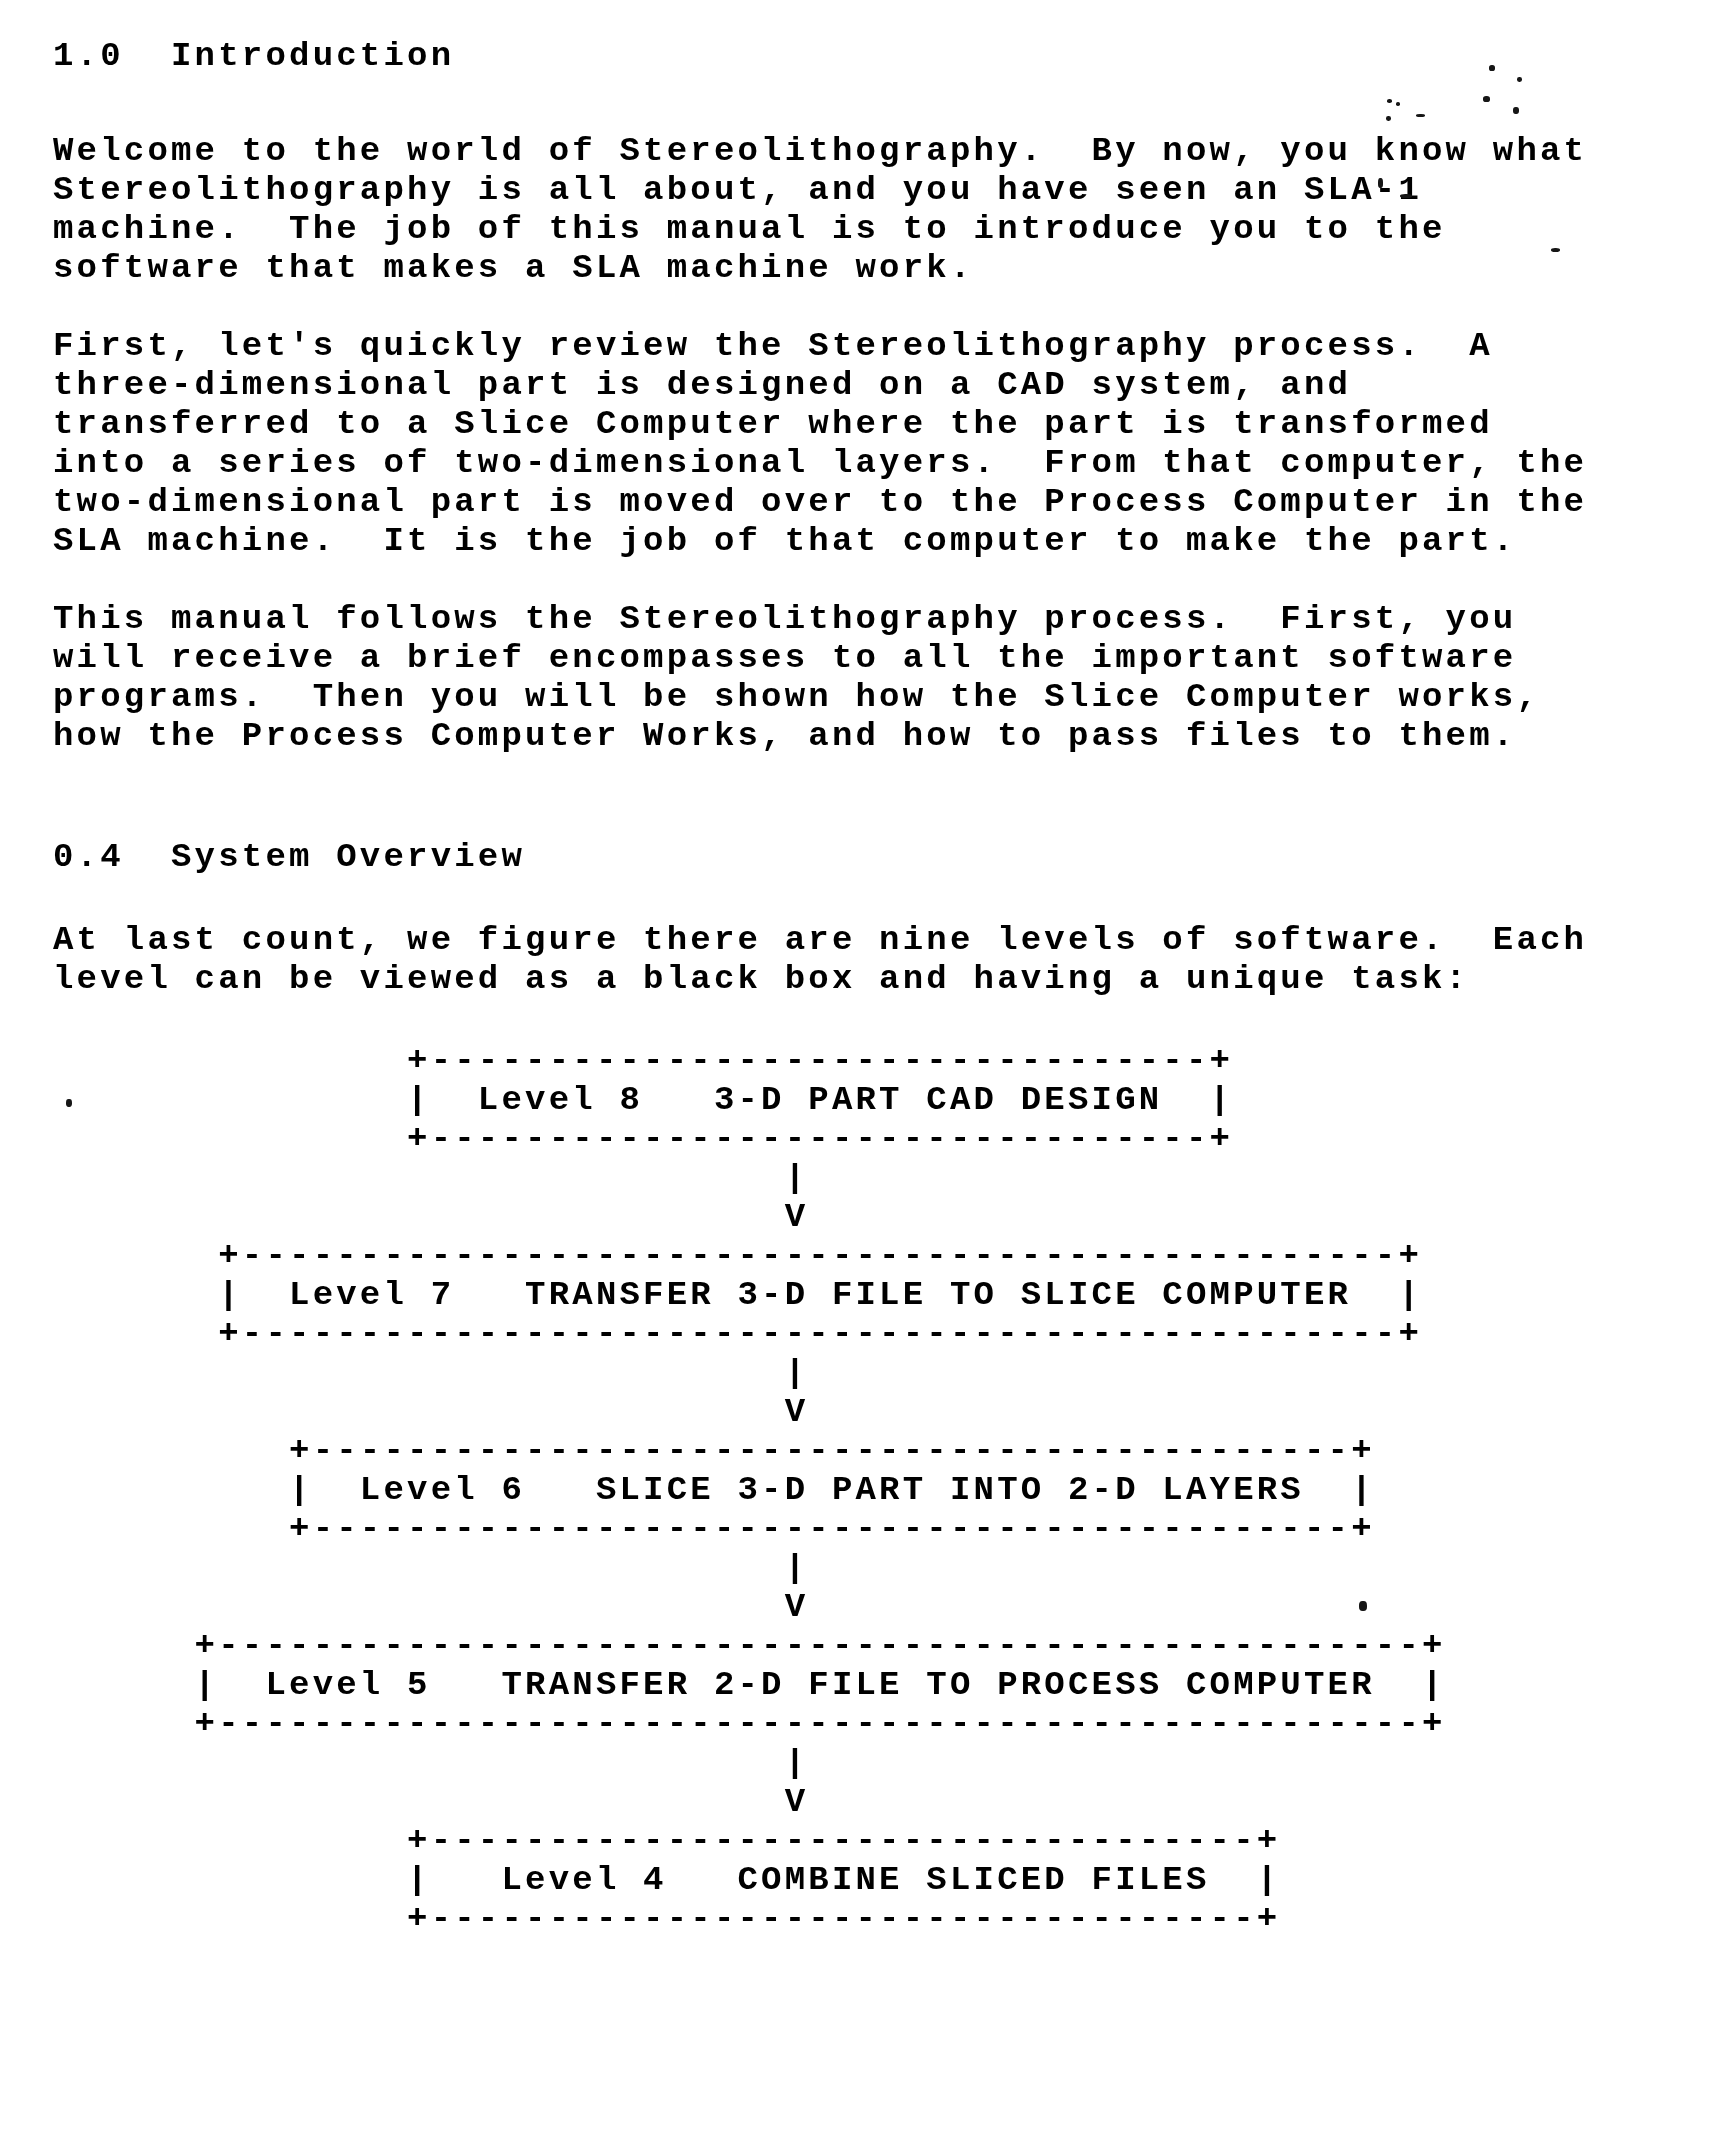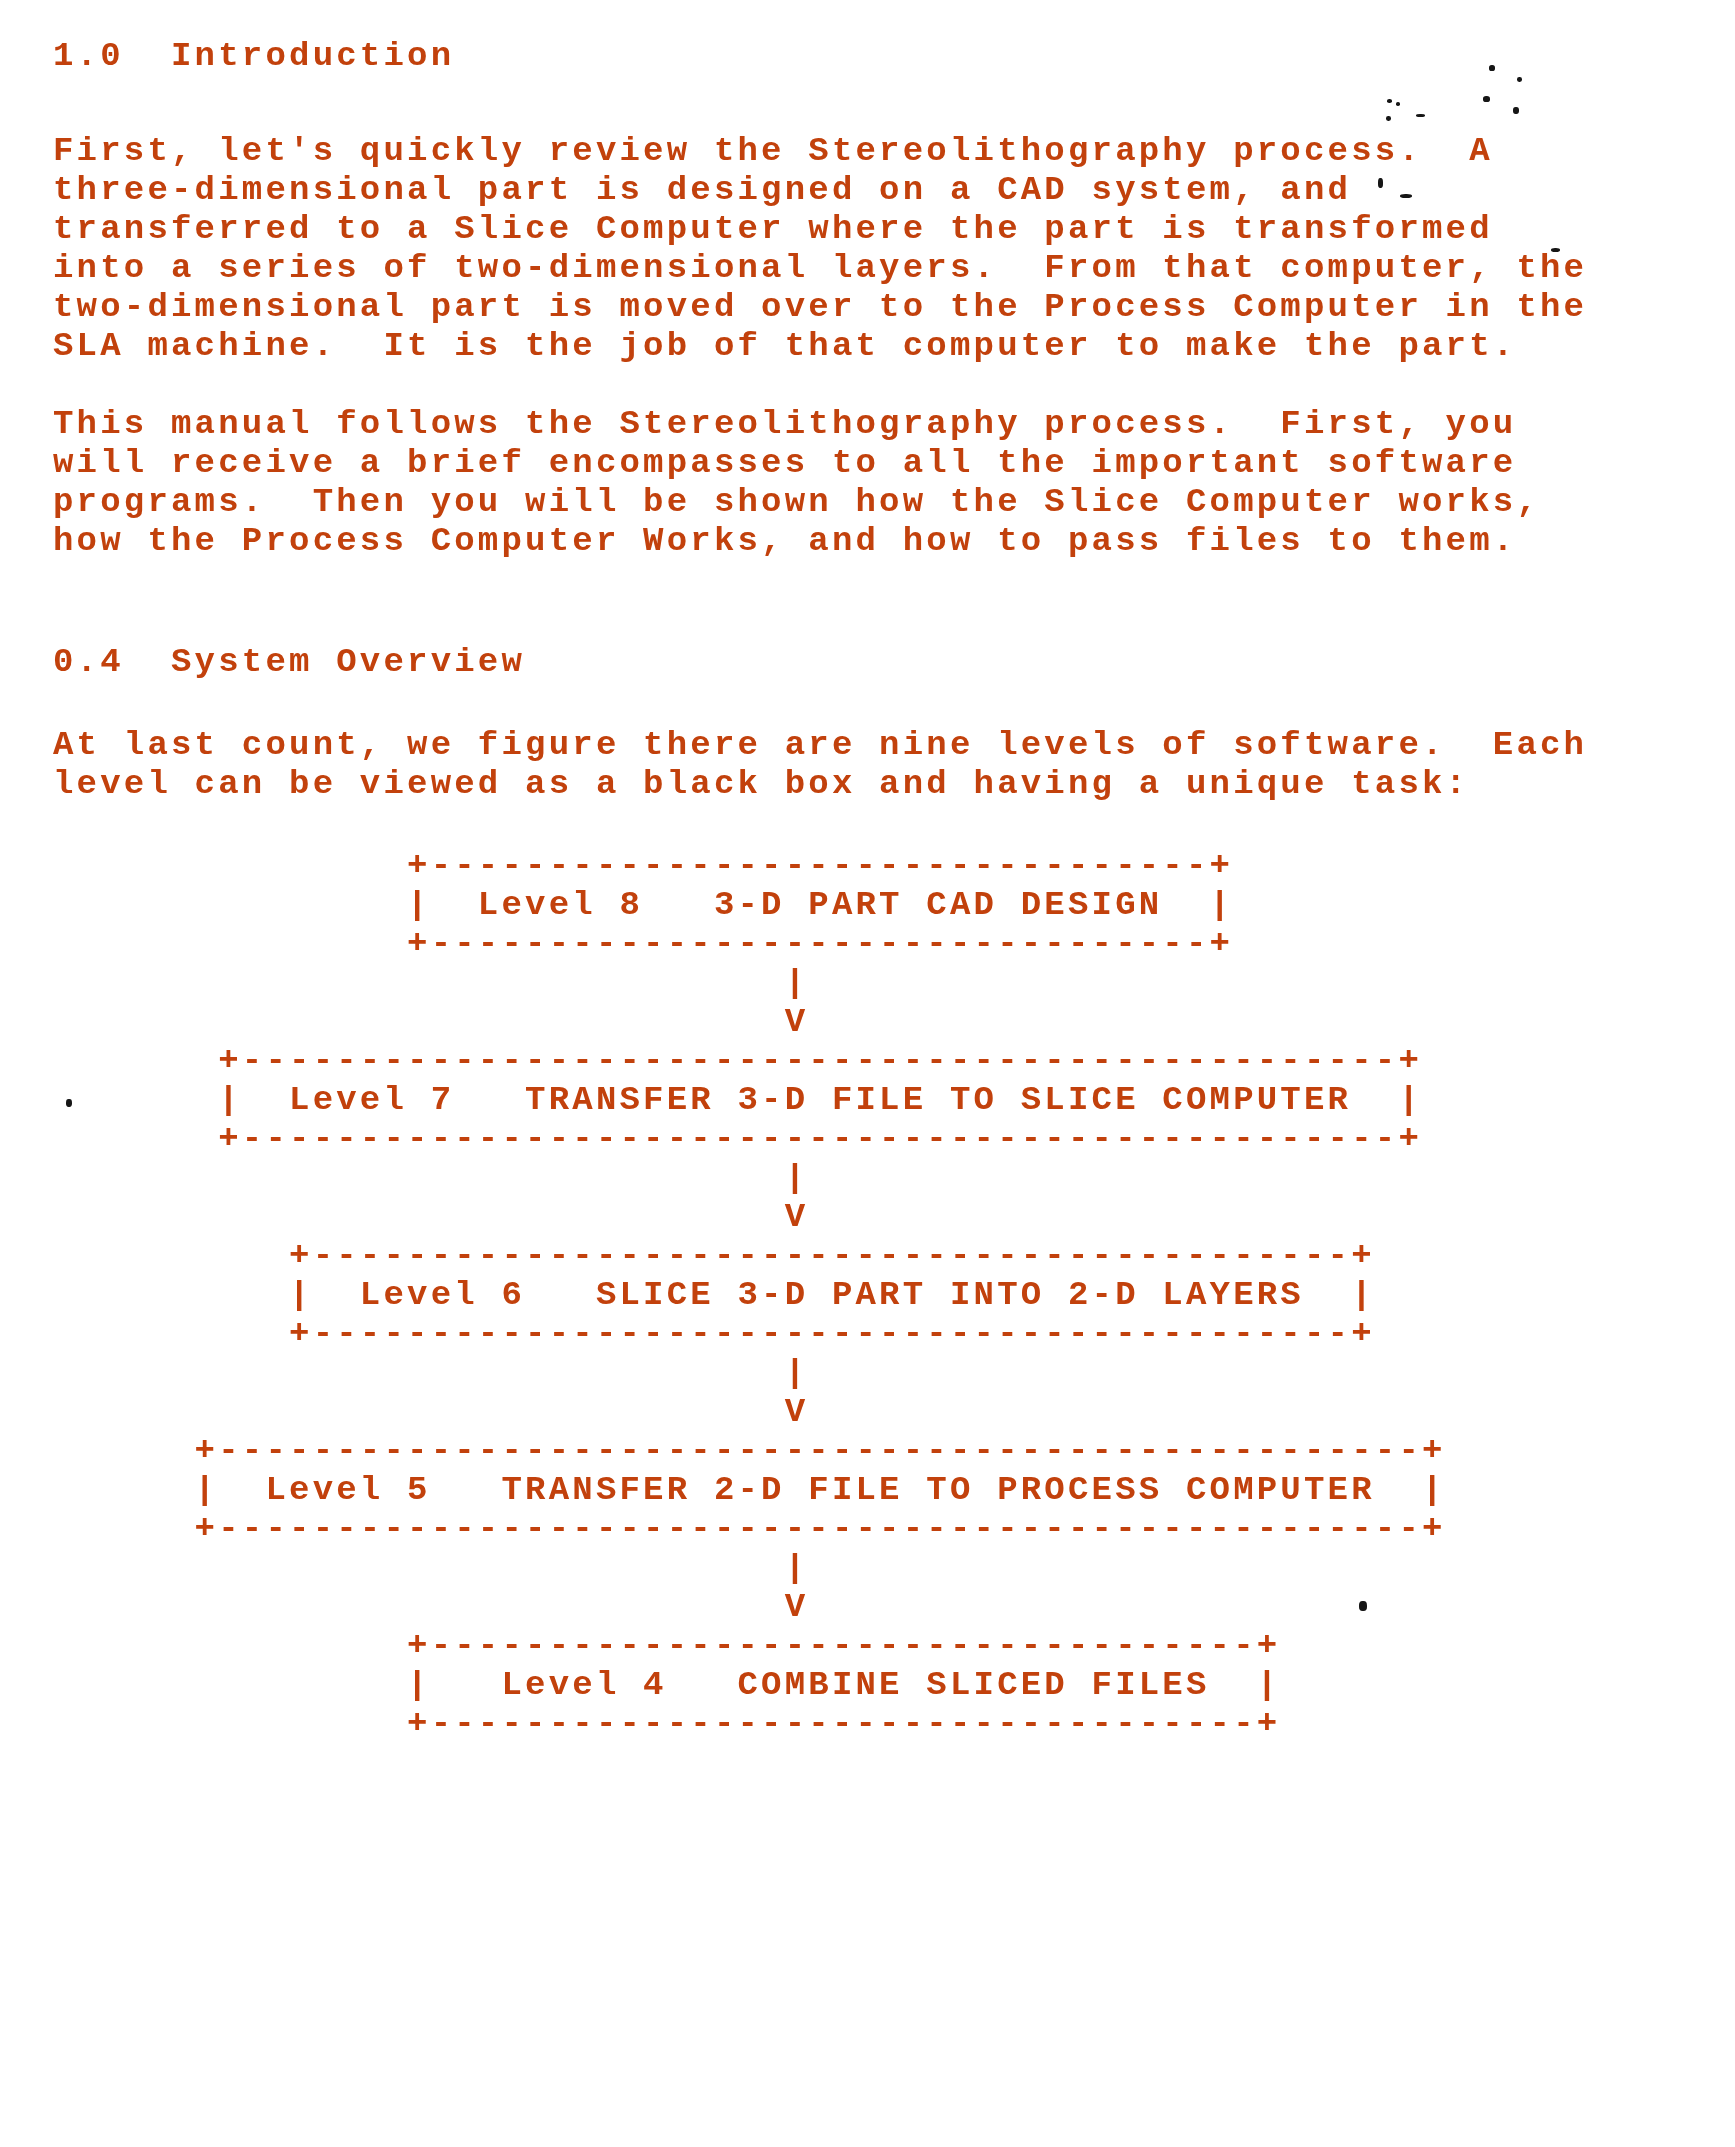--- a/index.html
+++ b/index.html
@@ -6,21 +6,21 @@
     margin: 0;
     padding: 0;
     background: #e8e8e8;
   }
   .page {
     position: relative;
     width: 1735px;
     height: 2147px;
     margin: 0 auto;
     background: #ffffff;
-    color: #c2410c;
+    color: #000000;
     font-family: "Liberation Mono", "DejaVu Sans Mono", monospace;
     font-weight: 700;
     font-size: 34px;
     letter-spacing: 3.2px;
     line-height: 39px;
     padding: 37px 0 0 53px;
     box-sizing: border-box;
     overflow: hidden;
   }
   .heading {
@@ -46,20 +46,24 @@
     border-radius: 45%;
   }
 </style>
 </head>
 <body>
 
 <div class="page">
 
   <div class="heading">1.0  Introduction</div>
 
+  <div class="para">Welcome to the world of Stereolithography.  By now, you know what
+Stereolithography is all about, and you have seen an SLA-1
+machine.  The job of this manual is to introduce you to the
+software that makes a SLA machine work.</div>
 
   <div class="para">First, let's quickly review the Stereolithography process.  A
 three-dimensional part is designed on a CAD system, and
 transferred to a Slice Computer where the part is transformed
 into a series of two-dimensional layers.  From that computer, the
 two-dimensional part is moved over to the Process Computer in the
 SLA machine.  It is the job of that computer to make the part.</div>
 
   <div class="para">This manual follows the Stereolithography process.  First, you
 will receive a brief encompasses to all the important software

